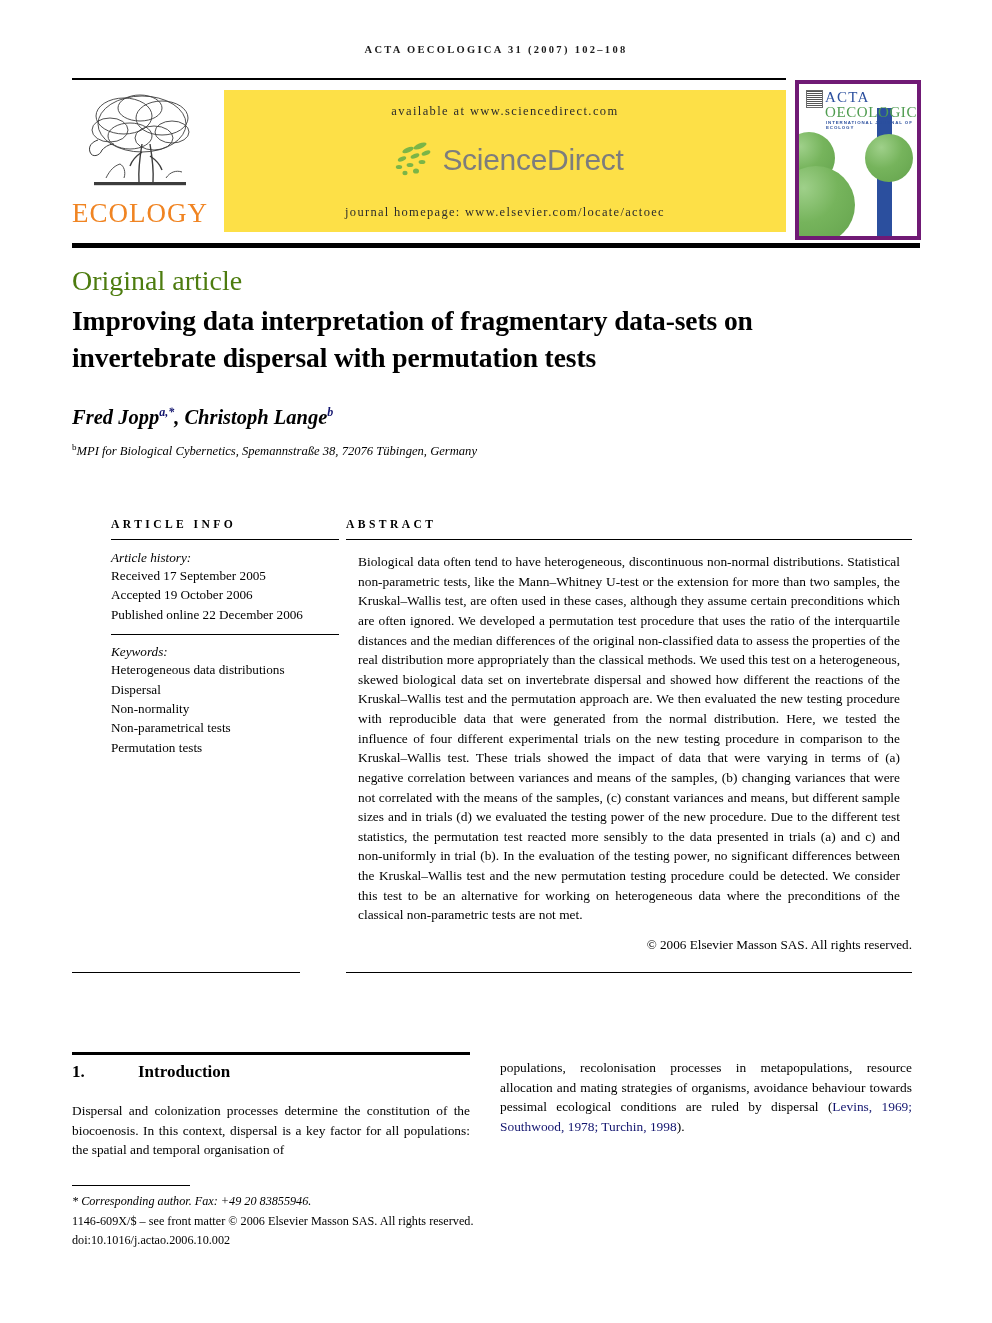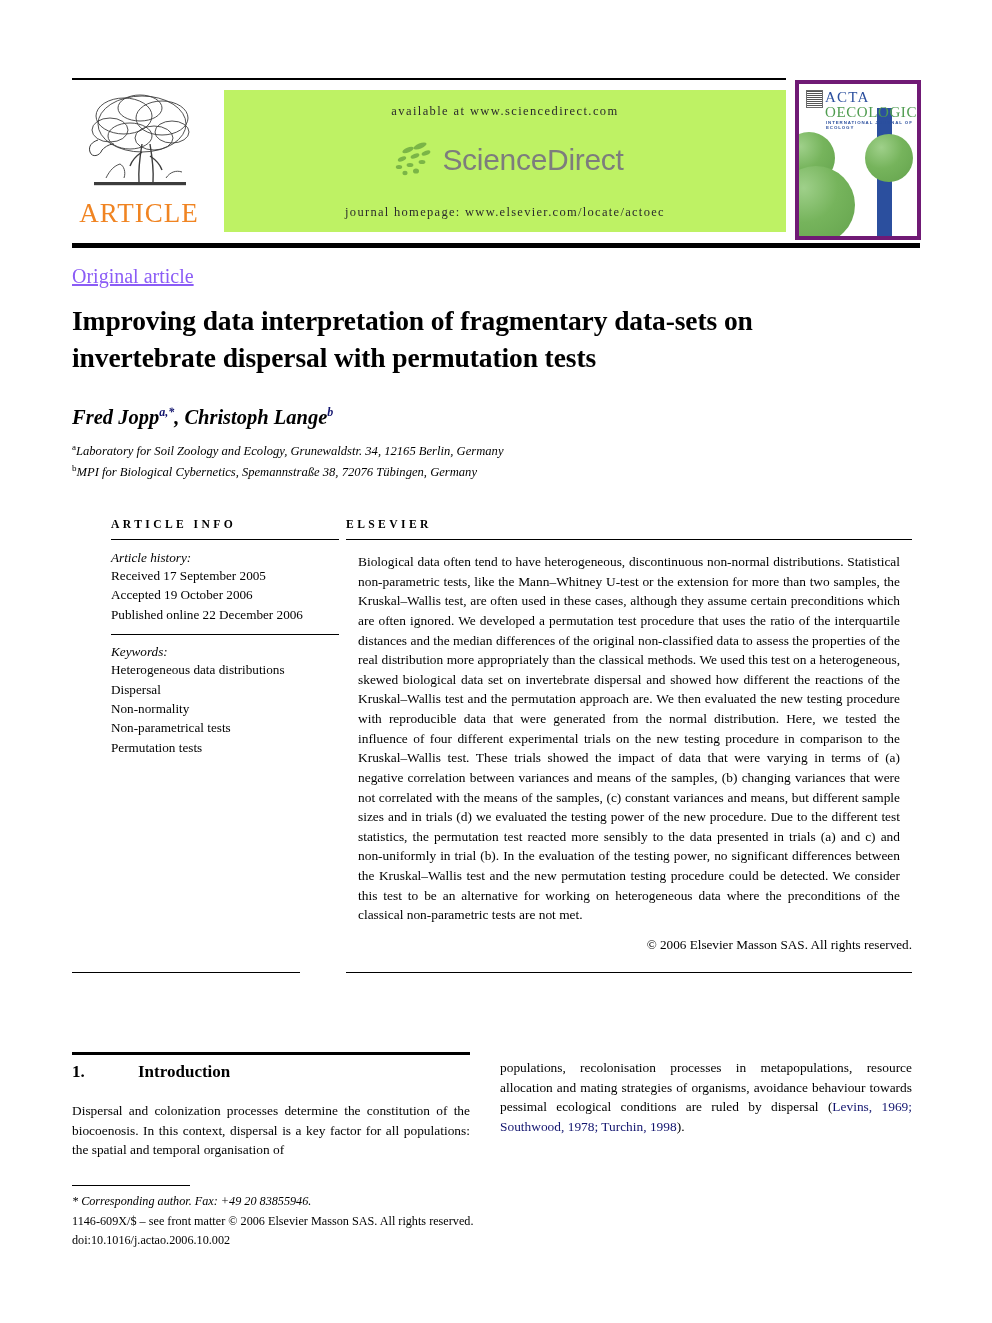--- a/index.html
+++ b/index.html
@@ -70,21 +70,21 @@
     font-size: 27px;
     letter-spacing: 1px;
     color: #F08422;
   }
 
   .sd-panel {
     position: absolute;
     left: 152px; top: 6px;
     width: 562px;
     height: 142px;
-    background: #bef264;
+    background: #fde047;
     display: flex;
     flex-direction: column;
     align-items: center;
     justify-content: space-between;
     padding: 14px 0 12px 0;
     box-sizing: border-box;
   }
   .sd-avail {
     font-family: "Liberation Serif", serif;
     font-size: 12.5px;
@@ -172,23 +172,22 @@
     left: 72px; top: 243px;
     width: 848px;
     height: 5px;
     background: #000;
   }
 
   
   .art-type {
     position: absolute;
     left: 72px; top: 265px;
-    font-size: 20px;
-    color: #8b5cf6;
-    text-decoration: underline;
+    font-size: 28px;
+    color: #4d7c0f;
   }
   .title {
     position: absolute;
     left: 72px; top: 303px;
     width: 800px;
     font-size: 27.5px;
     font-weight: bold;
     line-height: 1.33;
     letter-spacing: -0.1px;
   }
@@ -331,20 +330,21 @@
   .fn-corr { font-style: italic; padding-left: 10px; text-indent: -10px; }
   .fn-email { padding-left: 20px; }
   .link { color: #12146e; }
   .fn-front { margin-top: 2px; }
 </style>
 </head>
 <body>
 
 <div class="page">
 
+  <div class="runhead">ACTA OECOLOGICA 31 (2007) 102–108</div>
 
   <div class="rule-thin-top"></div>
 
   <div class="masthead">
 
     <div class="elsevier-logo">
       <div class="tree-box">
         <svg viewBox="0 0 118 112" width="118" height="112" aria-hidden="true">
           <rect x="0" y="0" width="118" height="112" fill="#ffffff"></rect>
           <g stroke="#3c3c3c" stroke-width="0.9" fill="none">
@@ -367,21 +367,21 @@
             <path d="M18 54 C12 56, 8 60, 10 66 C12 72, 20 70, 22 64"></path>
             <path d="M22 64 C26 60, 30 58, 34 58"></path>
           </g>
           <g stroke="#3c3c3c" stroke-width="0.9" fill="none">
             <path d="M26 92 C30 84, 34 80, 40 78 C44 80, 46 86, 44 92"></path>
             <path d="M86 92 C90 86, 96 84, 102 86"></path>
           </g>
           <rect x="14" y="96" width="92" height="3.2" fill="#3c3c3c"></rect>
         </svg>
       </div>
-      <div class="elsevier-word">ARTICLE</div>
+      <div class="elsevier-word">ECOLOGY</div>
     </div>
 
     <div class="sd-panel">
       <div class="sd-avail">available at www.sciencedirect.com</div>
       <div class="sd-logo-row">
         <svg width="56" height="40" viewBox="0 0 56 40" aria-hidden="true">
           <g fill="#7bb547">
             <ellipse cx="34" cy="6" rx="7" ry="2.6" transform="rotate(-22 34 6)"></ellipse>
             <ellipse cx="22" cy="10" rx="6" ry="2.4" transform="rotate(-22 22 10)"></ellipse>
             <ellipse cx="40" cy="13" rx="4.6" ry="2.2" transform="rotate(-22 40 13)"></ellipse>
@@ -417,42 +417,41 @@
 
   <div class="art-type">Original article</div>
   <div class="title">Improving data interpretation of fragmentary data-sets on invertebrate dispersal with permutation tests</div>
 
   <div class="authors">
     <span>Fred Jopp</span><sup>a,*</sup>,
     <span>Christoph Lange</span><sup>b</sup>
   </div>
 
   <div class="affil">
-    <div><sup>a</sup><span>Laboratory for Soil Zoology and Ecology, Grunewaldstr. 34, 12165 Berlin, Germany</span></div>
     <div><sup>b</sup><span>MPI for Biological Cybernetics, Spemannstraße 38, 72076 Tübingen, Germany</span></div>
   </div>
 
   <div class="col-left">
     <div class="sec-head">ARTICLE INFO</div>
     <div class="hr-mid"></div>
     <div class="info-label">Article history:</div>
     <div class="info-line">Received 17 September 2005</div>
     <div class="info-line">Accepted 19 October 2006</div>
     <div class="info-line">Published online 22 December 2006</div>
     <div class="hr-mid2"></div>
     <div class="info-label">Keywords:</div>
     <div class="kw-line">Heterogeneous data distributions</div>
     <div class="kw-line">Dispersal</div>
     <div class="kw-line">Non-normality</div>
     <div class="kw-line">Non-parametrical tests</div>
     <div class="kw-line">Permutation tests</div>
   </div>
 
   <div class="col-right">
-    <div class="sec-head">ELSEVIER</div>
+    <div class="sec-head">ABSTRACT</div>
     <div class="hr-mid"></div>
     <p class="abstract-body">Biological data often tend to have heterogeneous, discontinuous non-normal distributions. Statistical non-parametric tests, like the Mann–Whitney U-test or the extension for more than two samples, the Kruskal–Wallis test, are often used in these cases, although they assume certain preconditions which are often ignored. We developed a permutation test procedure that uses the ratio of the interquartile distances and the median differences of the original non-classified data to assess the properties of the real distribution more appropriately than the classical methods. We used this test on a heterogeneous, skewed biological data set on invertebrate dispersal and showed how different the reactions of the Kruskal–Wallis test and the permutation approach are. We then evaluated the new testing procedure with reproducible data that were generated from the normal distribution. Here, we tested the influence of four different experimental trials on the new testing procedure in comparison to the Kruskal–Wallis test. These trials showed the impact of data that were varying in terms of (a) negative correlation between variances and means of the samples, (b) changing variances that were not correlated with the means of the samples, (c) constant variances and means, but different sample sizes and in trials (d) we evaluated the testing power of the new procedure. Due to the different test statistics, the permutation test reacted more sensibly to the data presented in trials (a) and c) and non-uniformly in trial (b). In the evaluation of the testing power, no significant differences between the Kruskal–Wallis test and the new permutation testing procedure could be detected. We consider this test to be an alternative for working on heterogeneous data where the preconditions of the classical non-parametric tests are not met.</p>
     <div class="copyright">© 2006 Elsevier Masson SAS. All rights reserved.</div>
   </div>
 
   <div class="hr-bottom-left"></div>
   <div class="hr-bottom-right"></div>
 
   <div class="intro-rule"></div>
   <div class="intro-head">

